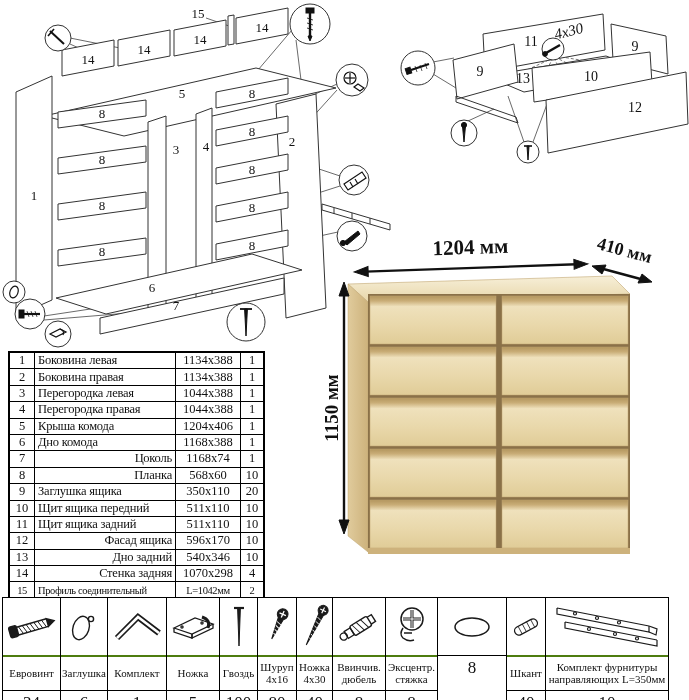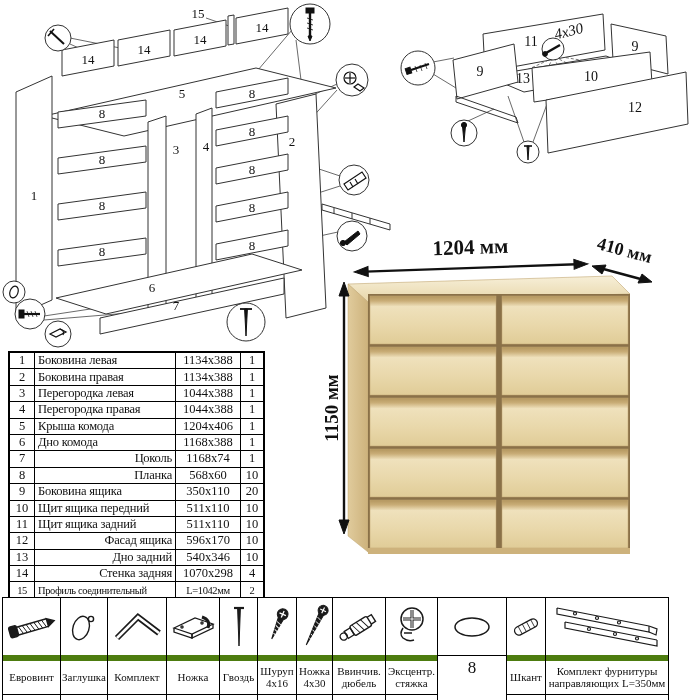--- a/index.html
+++ b/index.html
@@ -17,21 +17,21 @@
   .col-name{width:134px;letter-spacing:-0.2px;margin-left:17px;}
   .col-size{width:58px;text-align:center;}
   .col-qty{width:16px;text-align:center;}
   tr.centered .col-name{text-align:right;}
   tr.condensed td{font-size:10.5px;letter-spacing:-0.4px;}
   
   .hw-title{position:absolute;top:574px;left:0;width:689px;text-align:center;font-size:20px;}
   .hw-table{position:absolute;left:3px;top:597px;display:flex;align-items:stretch;}
   .hw-item{border:1px solid #000;margin-left:-1px;display:flex;flex-direction:column;box-sizing:border-box;background:#fff;}
   .hw-icon{height:57px;display:flex;align-items:center;justify-content:center;overflow:hidden;}
-  .hw-name{border-top:6px solid #4d7c0f;font-size:11px;line-height:1.08;text-align:center;display:flex;align-items:center;justify-content:center;min-height:31px;padding:1px 1px;}
+  .hw-name{border-top:2px solid #4d7c0f;font-size:11px;line-height:1.08;text-align:center;display:flex;align-items:center;justify-content:center;min-height:31px;padding:1px 1px;}
   .hw-qty{border-top:1px solid #000;font-size:17px;text-align:center;height:24px;line-height:24px;}
 </style>
 </head>
 <body>
 
 <div id="sheet">
 
   <svg id="cabinet-diagram" class="dia" width="400" height="348" viewBox="0 0 400 348">
     <g stroke="#444" stroke-width="0.8" fill="none">
       <line x1="70" y1="44" x2="96" y2="56"></line>
@@ -335,21 +335,21 @@
           <td class="col-qty">1</td>
         </tr>
         <tr class="centered">
           <td class="col-num">8</td>
           <td class="col-name">Планка</td>
           <td class="col-size">568x60</td>
           <td class="col-qty">10</td>
         </tr>
         <tr>
           <td class="col-num">9</td>
-          <td class="col-name">Боковина ящика</td>
+          <td class="col-name">Заглушка ящика</td>
           <td class="col-size">350x110</td>
           <td class="col-qty">20</td>
         </tr>
         <tr>
           <td class="col-num">10</td>
           <td class="col-name">Щит ящика передний</td>
           <td class="col-size">511x110</td>
           <td class="col-qty">10</td>
         </tr>
         <tr>

